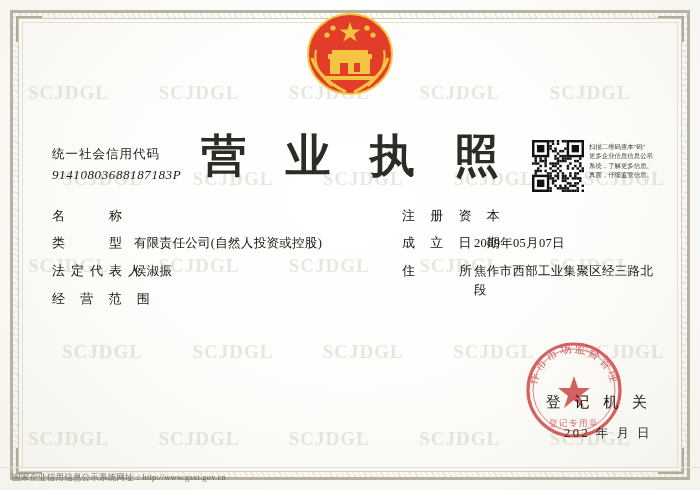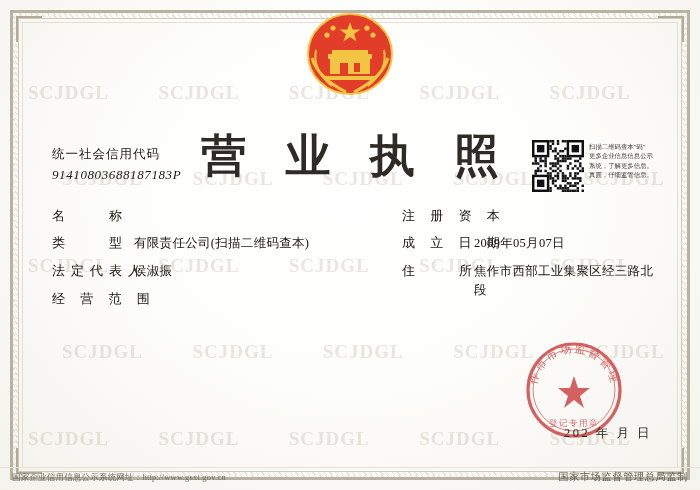--- a/index.html
+++ b/index.html
@@ -504,21 +504,21 @@
       </div>
   </div>
 
   <div class="fields">
     <div class="col-left">
       <div class="row">
         <div class="lbl">名　　称</div>
       </div>
       <div class="row">
         <div class="lbl">类　　型</div>
-        <div class="val">有限责任公司(扫描二维码查本)</div>
+        <div class="val">有限责任公司(自然人投资或控股)</div>
       </div>
       <div class="row">
         <div class="lbl">法定代表人</div>
         <div class="val">侯淑振</div>
       </div>
       <div class="row">
         <div class="lbl">经 营 范 围</div>
       </div>
     </div>
 
@@ -543,19 +543,19 @@
       <circle cx="52" cy="52" r="41" fill="none" stroke="#c62828" stroke-width="0.8"></circle>
       <path id="sealArc" d="M 14 52 A 38 38 0 0 1 90 52" fill="none"></path>
       <text font-family="Liberation Serif, serif" font-size="11.5" fill="#c62828" letter-spacing="2.2">
         <textPath href="#sealArc" startOffset="50%" text-anchor="middle">焦作市市场监督管理局</textPath>
       </text>
       <polygon points="52,38 56,50 68,50 58,58 62,70 52,62 42,70 46,58 36,50 48,50" fill="#c62828"></polygon>
       <text x="52" y="88" text-anchor="middle" font-family="Liberation Serif, serif" font-size="8.5" fill="#c62828" letter-spacing="1.5">登记专用章</text>
     </svg>
   </div>
 
+  <div class="authority">登 记 机 关</div>
   <div class="issue-date">202 年  月  日</div>
 
   <div class="footer-rule"></div>
   <div class="footer-left">国家企业信用信息公示系统网址：http://www.gsxt.gov.cn</div>
-  <div class="footer-right">国家市场监督管理总局监制</div>
 
 </div>
 
 </body></html>

